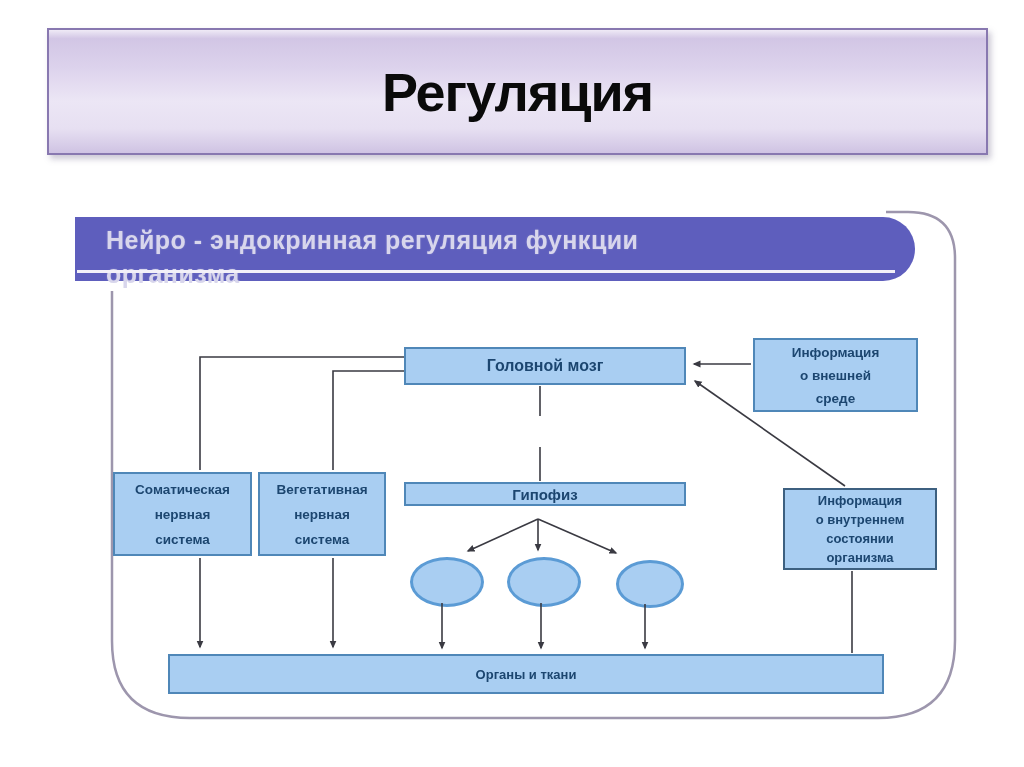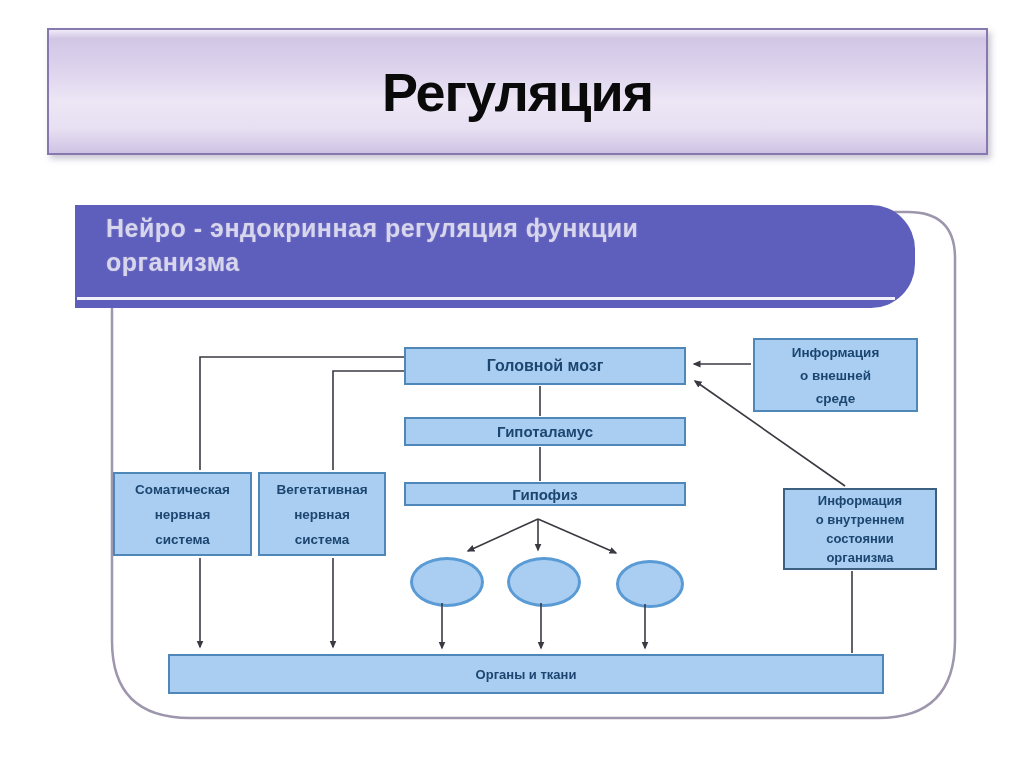--- a/index.html
+++ b/index.html
@@ -11,21 +11,21 @@
     border:2px solid #8878b0;
     background:linear-gradient(180deg,#efeaf6 0%,#d2c6e5 7%,#dcd2ec 30%,#ece6f5 58%,#e7e0f2 80%,#cfc3e3 100%);
     box-shadow:3px 4px 6px rgba(110,100,135,0.35);
     display:flex;align-items:center;justify-content:center;}
   .title-text{font-size:54px;font-weight:800;color:#0a0a0a;letter-spacing:-1px;}
 
   
   .layer{position:absolute;left:0;top:0;width:1024px;height:767px;pointer-events:none;}
 
   
-  .diagram-header{position:absolute;left:75px;top:205px;width:840px;height:103px;
+  .diagram-header{position:absolute;left:75px;top:217px;width:840px;height:64px;
     background:#5e5ebd;border-radius:0 44px 44px 0;}
   .diagram-header .htext{position:absolute;left:31px;top:6px;font-size:25px;line-height:34px;
     color:#d8d6ec;font-weight:bold;letter-spacing:0.5px;text-shadow:0 0 2px rgba(255,255,255,0.25);}
   .diagram-header .underline{position:absolute;left:2px;bottom:8px;width:818px;height:3px;background:#f2f0f8;}
 
   
   .node{position:absolute;background:#a9cef2;border:2px solid #4f87b8;color:#1c4670;
     font-weight:bold;display:flex;flex-direction:column;align-items:center;justify-content:center;
     text-align:center;box-sizing:border-box;}
   .node-brain{left:404px;top:347px;width:282px;height:38px;font-size:16px;}
@@ -60,23 +60,20 @@
       <div>Нейро - эндокринная регуляция функции</div>
       <div>организма</div>
     </div>
     <div class="underline"></div>
   </div>
 
   <div class="node node-brain">
     <span>Головной мозг</span>
   </div>
 
-  <div class="node node-hypothalamus">
-    <span>Гипоталамус</span>
-  </div>
 
   <div class="node node-pituitary">
     <span>Гипофиз</span>
   </div>
 
   <div class="node node-external">
     <span>Информация</span>
     <span>о внешней</span>
     <span>среде</span>
   </div>

